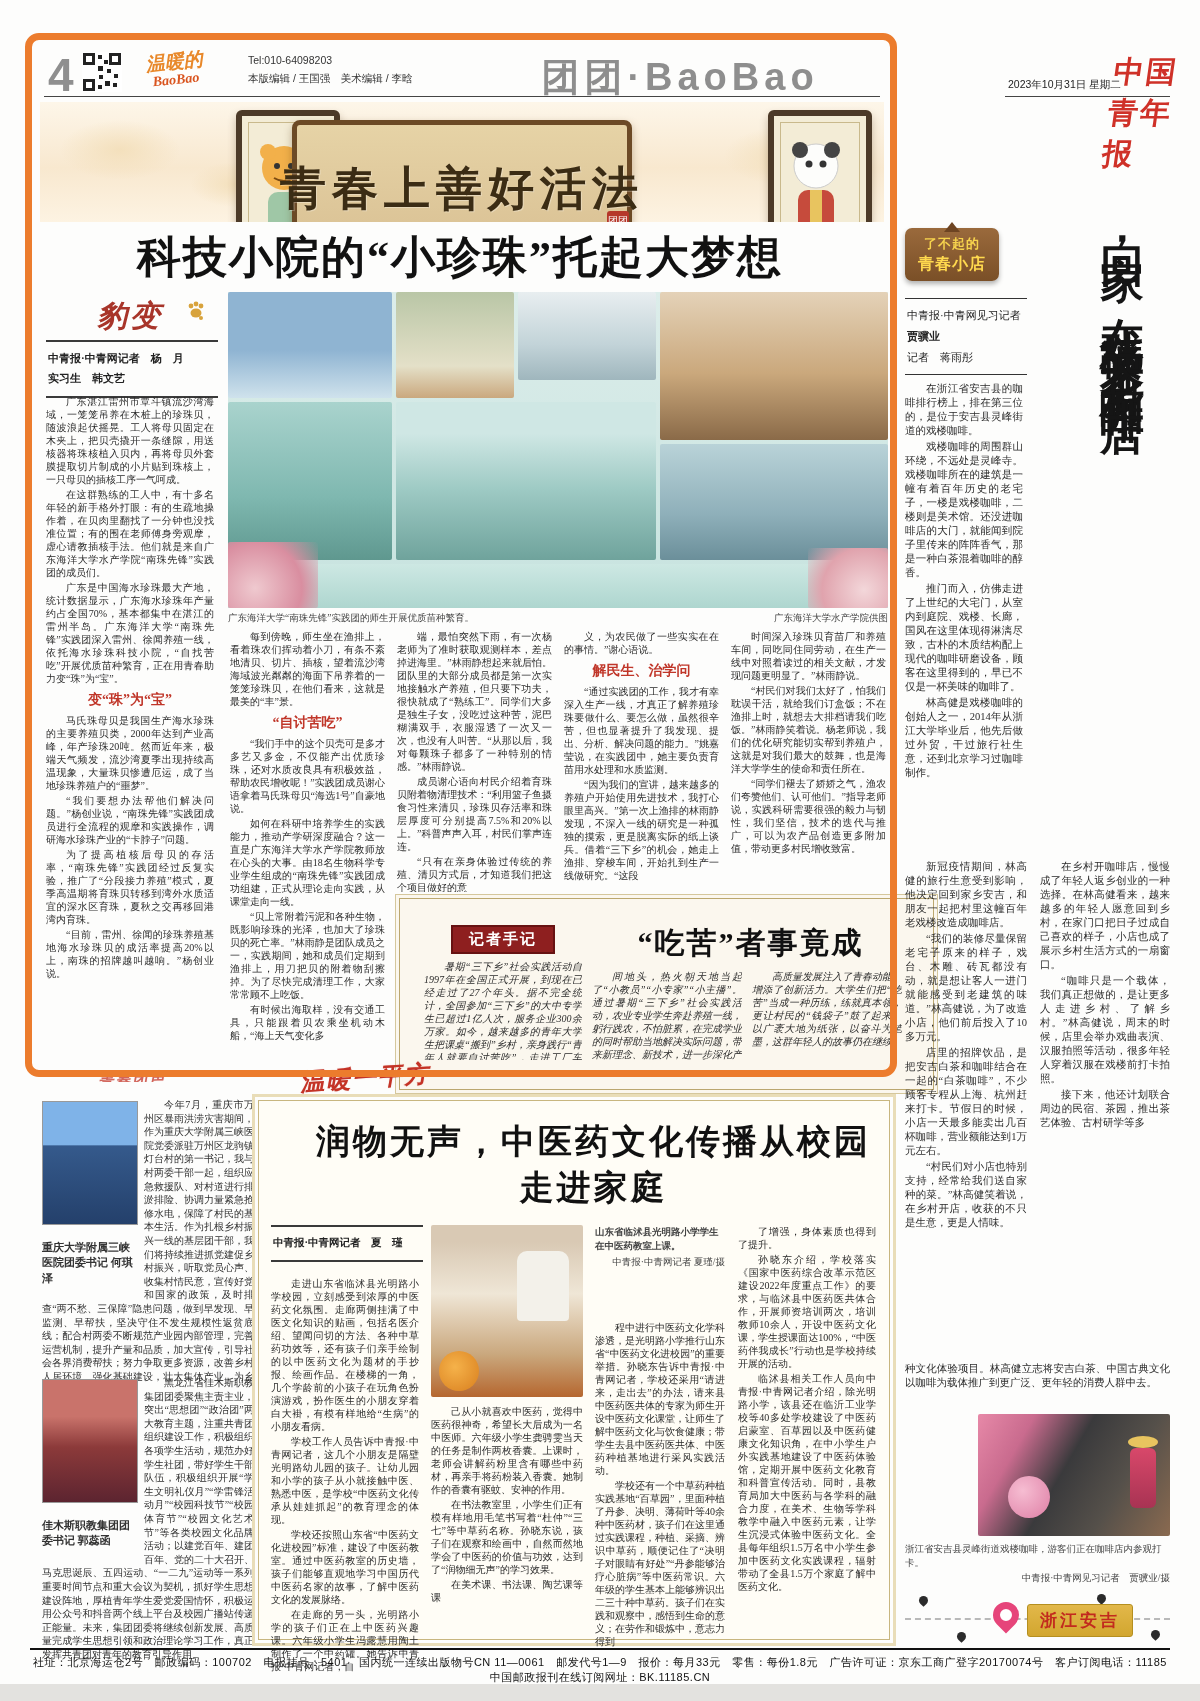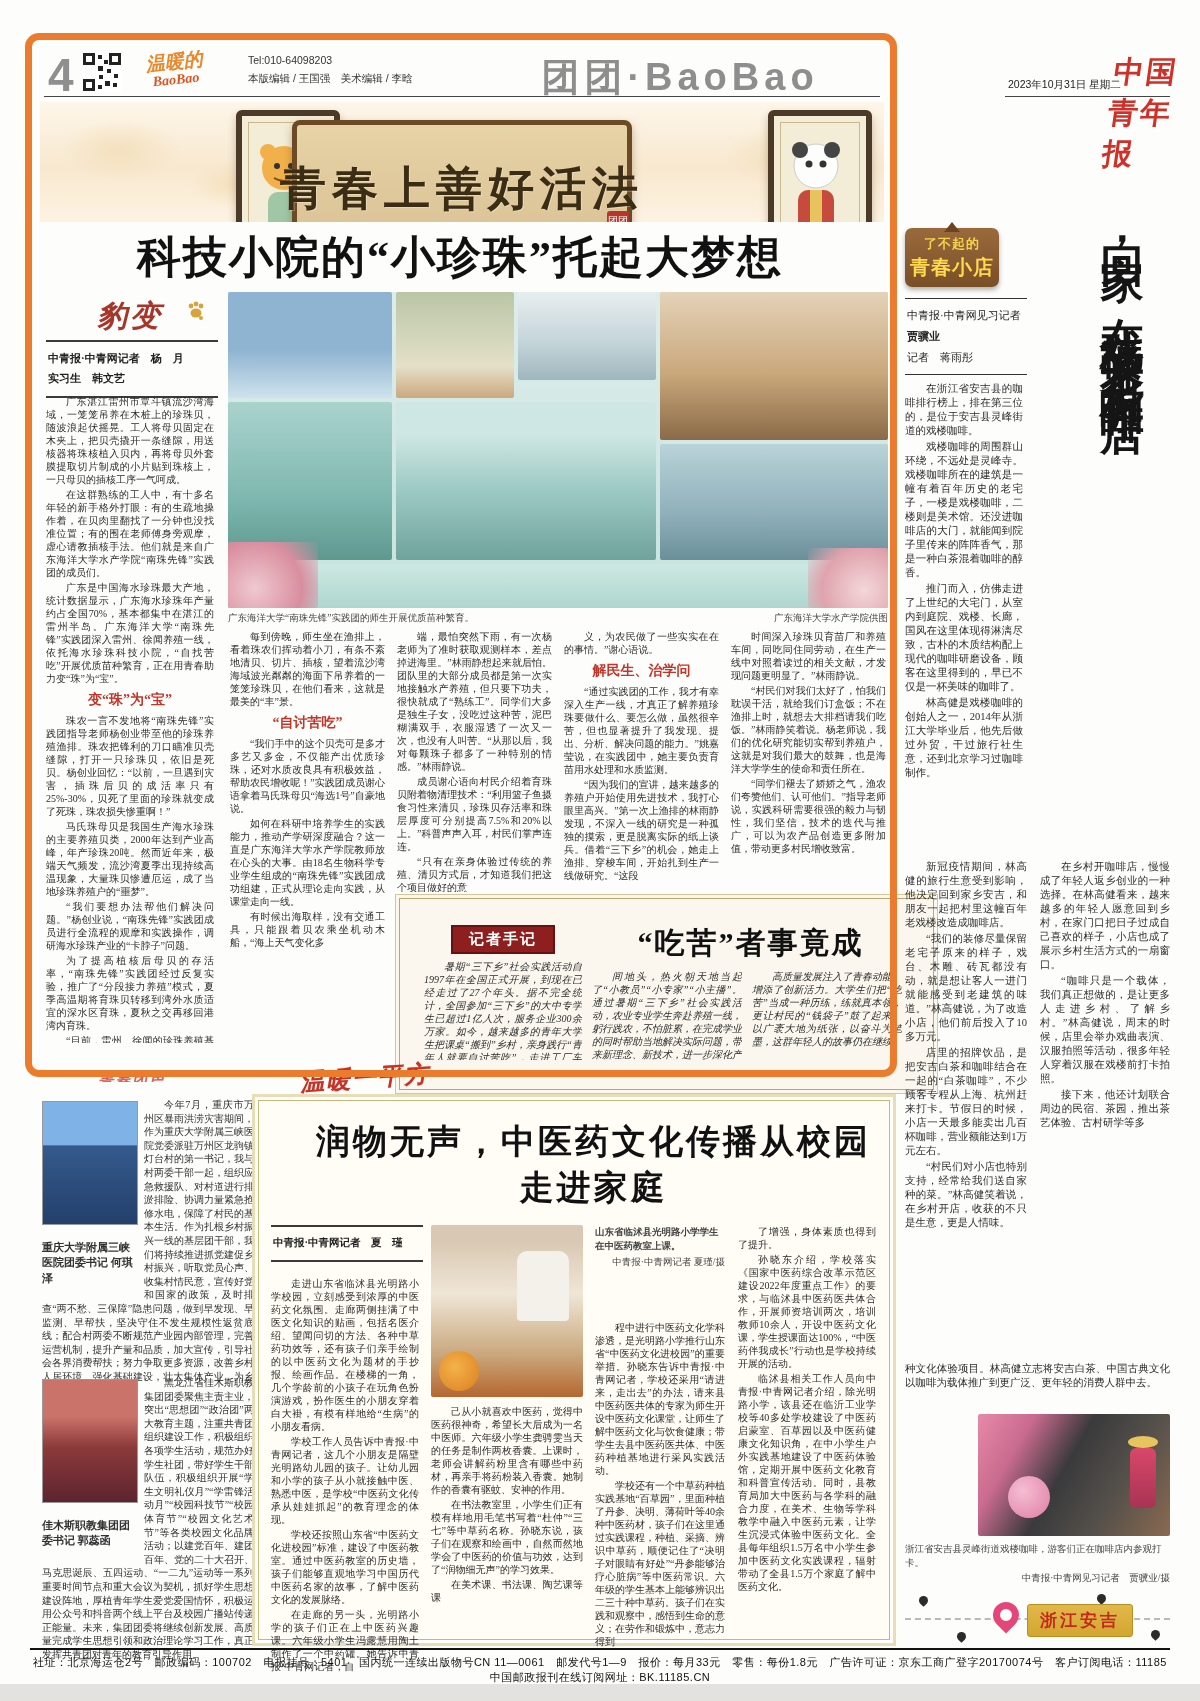--- a/index.html
+++ b/index.html
@@ -46,21 +46,21 @@
   .collageBg{background:linear-gradient(180deg,#dcedea,#c7e3df);}
   
   .notesBox{background:#fbf7ee;border:1px solid #bba76f;box-shadow:0 0 0 3px #fbf7ee,0 0 0 4px #d5c79c;display:flex;}
   .notesTag{background:#8e1f1f;color:#fff;font-weight:bold;font-size:15px;padding:3px 16px;display:inline-block;
             border:2px solid #671212;letter-spacing:2px;}
   .notesTitle{font-size:30px;font-weight:bold;color:#111;text-align:center;letter-spacing:2px;}
   
   .shopSign{background:linear-gradient(180deg,#9a6a3c,#7a4f27);color:#f6d34d;border-radius:7px;
             text-align:center;font-weight:bold;padding:7px 4px 6px;box-shadow:0 3px 5px rgba(0,0,0,.3);position:relative;}
   .shopSign .s1{font-size:13px;display:block;letter-spacing:1px;}
-  .shopSign .s2{font-size:20px;display:block;color:#ffd94e;margin-top:1px;letter-spacing:1px;}
+  .shopSign .s2{font-size:16px;display:block;color:#ffd94e;margin-top:1px;letter-spacing:1px;}
   .shopSign::before{content:"";position:absolute;left:50%;top:-14px;transform:translateX(-50%);
             width:0;height:0;border:8px solid transparent;border-bottom:10px solid #6d4422;}
   .vh{writing-mode:vertical-rl;font-weight:bold;font-size:44px;color:#151515;letter-spacing:9px;line-height:1.35;}
   .sbByline{font-size:11px;line-height:1.9;color:#222;border-top:1.5px solid #333;border-bottom:1.5px solid #333;padding:6px 2px;}
   .stampPlate{background:linear-gradient(180deg,#e2b84a,#d2a62f);color:#c22a1e;font-weight:bold;font-size:17px;
               letter-spacing:3px;padding:4px 12px;border:1.5px solid #b58f1f;border-radius:3px;display:inline-block;}
   .pin{width:9px;height:9px;background:#2b2b2b;border-radius:50% 50% 50% 0;transform:rotate(-45deg);display:inline-block;}
   .pinPink{width:26px;height:26px;background:#e6457a;border-radius:50% 50% 50% 0;transform:rotate(-45deg);
            display:inline-block;position:relative;}
   .pinPink::after{content:"";position:absolute;inset:7px;background:#fff;border-radius:50%;}
@@ -167,21 +167,20 @@
     </svg>
   <div class="abs bylineBox" style="left:46px;top:340px;width:168px;">
     <div>中青报·中青网记者　杨　月</div>
     <div>实习生　韩文艺</div>
   </div>
   <div class="abs col" style="left:46px;top:395px;width:168px;height:648px;">
       <p class="para">广东湛江雷州市覃斗镇流沙湾海域，一笼笼吊养在木桩上的珍珠贝，随波浪起伏摇晃。工人将母贝固定在木夹上，把贝壳撬开一条缝隙，用送核器将珠核植入贝内，再将母贝外套膜提取切片制成的小片贴到珠核上，一只母贝的插核工序一气呵成。</p>
       <p class="para">在这群熟练的工人中，有十多名年轻的新手格外打眼：有的生疏地操作着，在贝肉里翻找了一分钟也没找准位置；有的围在老师傅身旁观摩，虚心请教插核手法。他们就是来自广东海洋大学水产学院“南珠先锋”实践团的成员们。</p>
       <p class="para">广东是中国海水珍珠最大产地，统计数据显示，广东海水珍珠年产量约占全国70%，基本都集中在湛江的雷州半岛。广东海洋大学“南珠先锋”实践团深入雷州、徐闻养殖一线，依托海水珍珠科技小院，“自找苦吃”开展优质苗种繁育，正在用青春助力变“珠”为“宝”。</p>
       <p class="sub">变“珠”为“宝”</p>
-      <p class="para">珠农一言不发地将“南珠先锋”实践团指导老师杨创业带至他的珍珠养殖渔排。珠农把锋利的刀口瞄准贝壳缝隙，打开一只珍珠贝，依旧是死贝。杨创业回忆：“以前，一旦遇到灾害，插珠后贝的成活率只有25%-30%，贝死了里面的珍珠就变成了死珠，珠农损失惨重啊！”</p>
       <p class="para">马氏珠母贝是我国生产海水珍珠的主要养殖贝类，2000年达到产业高峰，年产珍珠20吨。然而近年来，极端天气频发，流沙湾夏季出现持续高温现象，大量珠贝惨遭厄运，成了当地珍珠养殖户的“噩梦”。</p>
       <p class="para">“我们要想办法帮他们解决问题。”杨创业说，“南珠先锋”实践团成员进行全流程的观摩和实践操作，调研海水珍珠产业的“卡脖子”问题。</p>
       <p class="para">为了提高植核后母贝的存活率，“南珠先锋”实践团经过反复实验，推广了“分段接力养殖”模式，夏季高温期将育珠贝转移到湾外水质适宜的深水区育珠，夏秋之交再移回港湾内育珠。</p>
       <p class="para">“目前，雷州、徐闻的珍珠养殖基地海水珍珠贝的成活率提高20%以上，南珠的招牌越叫越响。”杨创业说。</p>
     </div>
 
   <div class="abs collageBg" style="left:228px;top:292px;width:660px;height:316px;">
     <div class="ph" style="left:0;top:0;width:164px;height:106px;background:linear-gradient(180deg,#8fb4d2 55%,#cfe2ec);"></div>
     <div class="ph" style="left:168px;top:0;width:118px;height:106px;background:linear-gradient(180deg,#b9c6a6,#e4e0c8 70%,#caa87e);"></div>
     <div class="ph" style="left:290px;top:0;width:138px;height:88px;background:linear-gradient(180deg,#e8eef0,#c2d3d8 60%,#9fb6bd);"></div>
@@ -194,20 +193,21 @@
     <div class="ph" style="right:0;top:256px;width:80px;height:60px;background:radial-gradient(circle at 70% 70%,#f3d7da,#e0a3ad 60%,rgba(0,0,0,0));"></div>
   </div>
   <div class="abs capSmall" style="left:228px;top:612px;width:430px;">广东海洋大学“南珠先锋”实践团的师生开展优质苗种繁育。</div>
   <div class="abs capSmall" style="left:658px;top:612px;width:230px;text-align:right;">广东海洋大学水产学院供图</div>
 
   <div class="abs col" style="left:230px;top:630px;width:155px;height:412px;">
       <p class="para">每到傍晚，师生坐在渔排上，看着珠农们挥动着小刀，有条不紊地清贝、切片、插核，望着流沙湾海域波光粼粼的海面下吊养着的一笼笼珍珠贝，在他们看来，这就是最美的“丰”景。</p>
       <p class="sub">“自讨苦吃”</p>
       <p class="para">“我们手中的这个贝壳可是多才多艺又多金，不仅能产出优质珍珠，还对水质改良具有积极效益，帮助农民增收呢！”实践团成员谢心语拿着马氏珠母贝“海选1号”自豪地说。</p>
       <p class="para">如何在科研中培养学生的实践能力，推动产学研深度融合？这一直是广东海洋大学水产学院教师放在心头的大事。由18名生物科学专业学生组成的“南珠先锋”实践团成功组建，正式从理论走向实践，从课堂走向一线。</p>
+      <p class="para">“贝上常附着污泥和各种生物，既影响珍珠的光泽，也加大了珍珠贝的死亡率。”林雨静是团队成员之一，实践期间，她和成员们定期到渔排上，用刀把贝的附着物刮擦掉。为了尽快完成清理工作，大家常常顾不上吃饭。</p>
       <p class="para">有时候出海取样，没有交通工具，只能跟着贝农乘坐机动木船，“海上天气变化多</p>
     </div>
   <div class="abs col" style="left:397px;top:630px;width:155px;height:262px;">
       <p class="para">端，最怕突然下雨，有一次杨老师为了准时获取观测样本，差点掉进海里。”林雨静想起来就后怕。团队里的大部分成员都是第一次实地接触水产养殖，但只要下功夫，很快就成了“熟练工”。同学们大多是独生子女，没吃过这种苦，泥巴糊满双手，衣服湿透了一次又一次，也没有人叫苦。“从那以后，我对每颗珠子都多了一种特别的情感。”林雨静说。</p>
       <p class="para">成员谢心语向村民介绍着育珠贝附着物清理技术：“利用篮子鱼摄食习性来清贝，珍珠贝存活率和珠层厚度可分别提高7.5%和20%以上。”科普声声入耳，村民们掌声连连。</p>
       <p class="para">“只有在亲身体验过传统的养殖、清贝方式后，才知道我们把这个项目做好的意</p>
     </div>
   <div class="abs col" style="left:564px;top:630px;width:155px;height:262px;">
       <p class="para">义，为农民做了一些实实在在的事情。”谢心语说。</p>
       <p class="sub">解民生、治学问</p>

